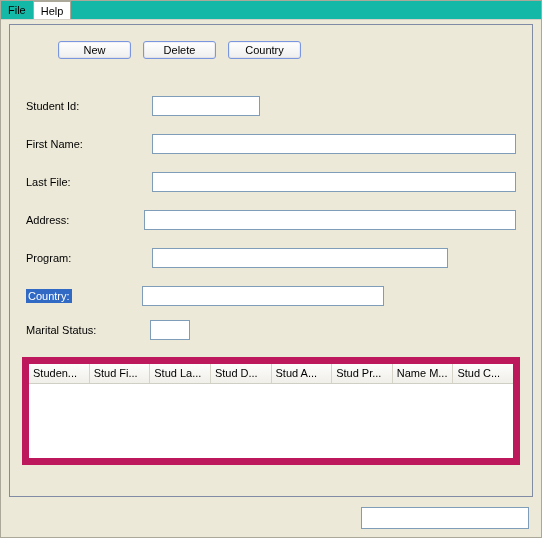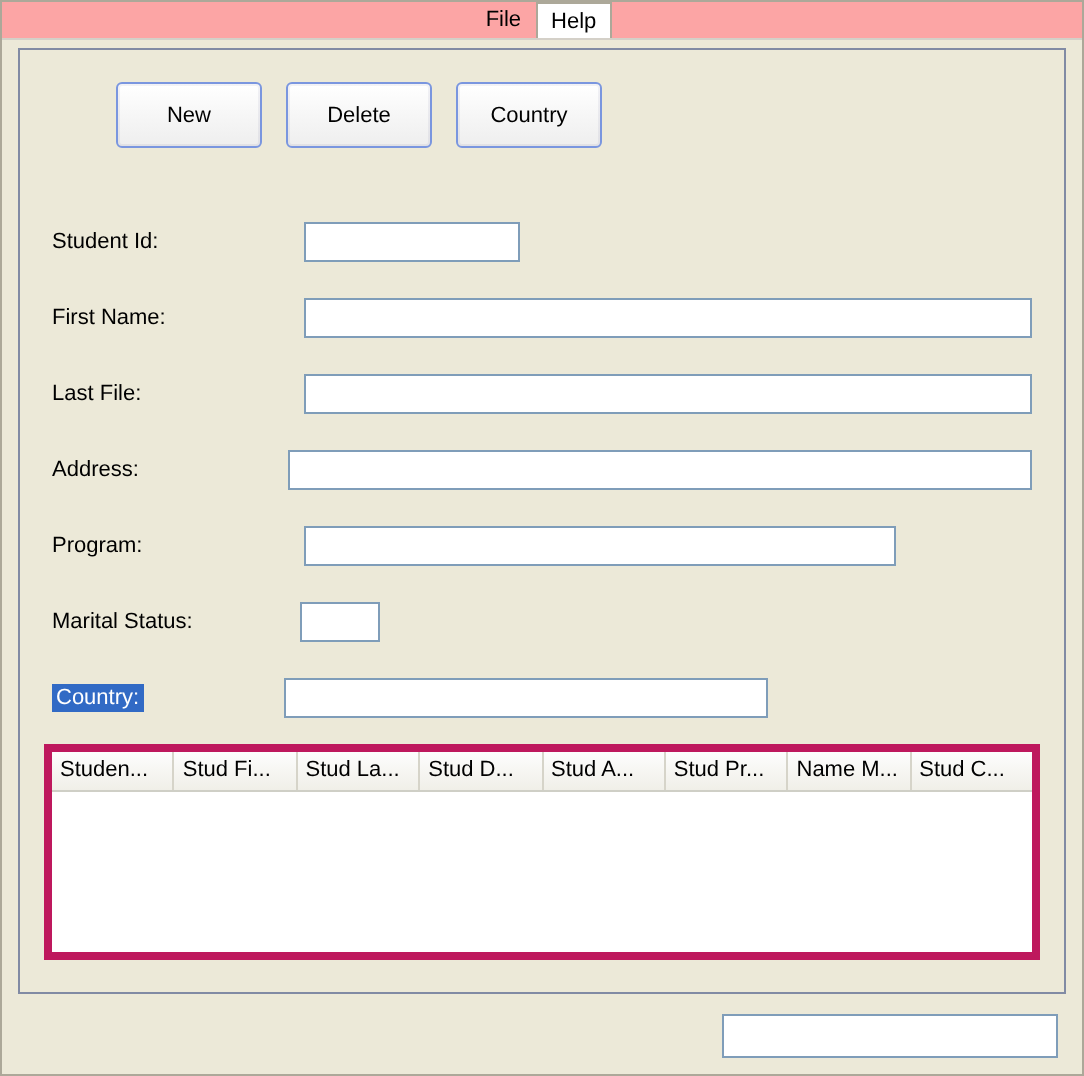--- a/index.html
+++ b/index.html
@@ -15,25 +15,24 @@
   }
   .window {
     width: 542px;
     height: 538px;
     background: #ece9d8;
     border: 1px solid #aca899;
     position: relative;
   }
   .menubar {
     display: flex;
-    background: #fca5a5;
+    background: #14b8a6;
     border-bottom: 1px solid #d4d0c8;
     height: 19px;
     align-items: stretch;
-    justify-content: center;
   }
   .menu-item {
     padding: 2px 7px;
     font-size: 11px;
     cursor: default;
     display: flex;
     align-items: center;
   }
   .menu-item.active {
     background: #fff;
@@ -49,21 +48,21 @@
     border: 1px solid #818ba4;
     background: #ece9d8;
   }
   .toolbar {
     display: flex;
     gap: 12px;
     padding: 16px 0 0 48px;
   }
   .btn {
     width: 73px;
-    height: 33px;
+    height: 18px;
     background: linear-gradient(#fff,#eee);
     border: 1px solid #7a96df;
     border-radius: 3px;
     font-family: Tahoma, Arial, sans-serif;
     font-size: 11px;
     cursor: pointer;
     outline: none;
     box-shadow: 0 0 0 1px rgba(0,0,80,0.05) inset;
   }
   .form-area {
@@ -98,21 +97,21 @@
     outline: none;
   }
   .w-studid { width: 108px; }
   .w-name { width: 365px; }
   .w-addr { width: 408px; }
   .w-prog { width: 296px; }
   .w-ms { width: 40px; margin-left:-2px;}
   .w-country { width: 242px; }
   .table-wrap {
     margin: 0 12px;
-    border: 4px solid #be185d;
+    border: 7px solid #be185d;
     background: #fff;
     height: 108px;
     overflow: hidden;
   }
   .table-header {
     display: flex;
     background: linear-gradient(#fdfdfd,#f0efe8);
     border-bottom: 1px solid #cfcfc6;
     height: 20px;
   }
@@ -179,28 +178,28 @@
       <div class="form-row">
         <span class="form-label">Address:</span>
         <input class="text w-addr" value="" style="">
       </div>
 
       <div class="form-row">
         <span class="form-label">Program:</span>
         <input class="text w-prog" value="" style="">
       </div>
 
-      <div class="form-row">
-        <span class="form-label">Marital Status:</span>
-        <input class="text w-ms" value="" style="">
-      </div>
-
       <div class="form-row" style="margin-bottom:12px;">
         <span class="form-label selected">Country:</span>
         <input class="text w-country" value="" style="">
+      </div>
+
+      <div class="form-row">
+        <span class="form-label">Marital Status:</span>
+        <input class="text w-ms" value="" style="">
       </div>
 
     </div>
 
     <div class="table-wrap">
       <div class="table-header">
         <div class="th">Studen...</div>
         <div class="th">Stud Fi...</div>
         <div class="th">Stud La...</div>
         <div class="th">Stud D...</div>

